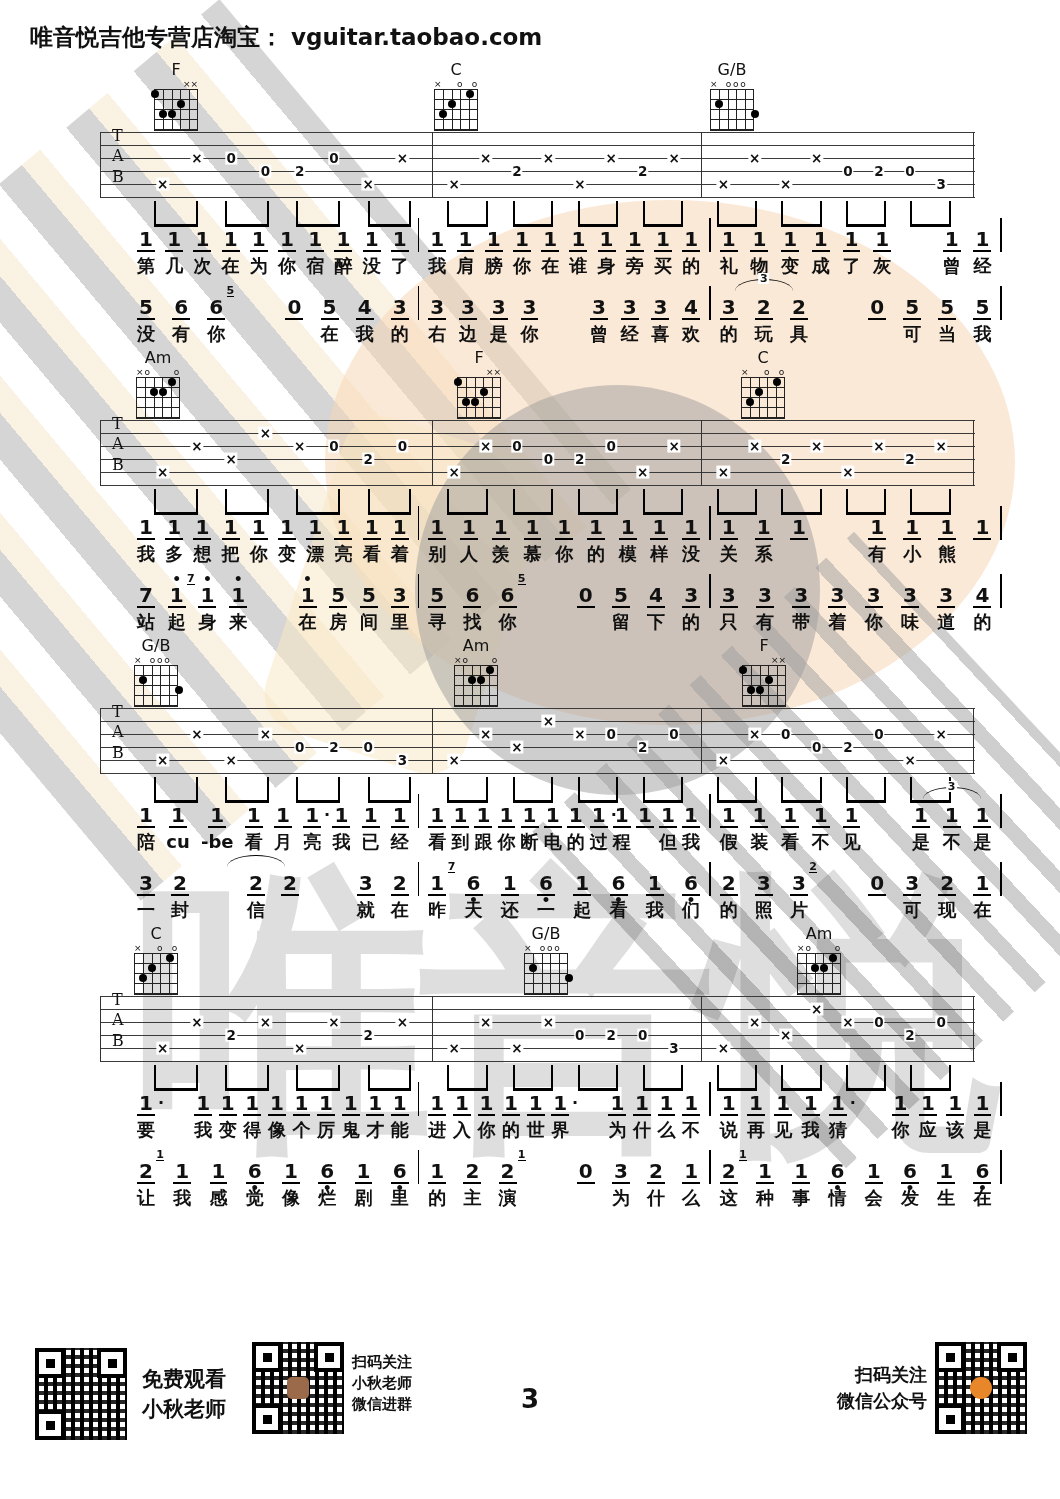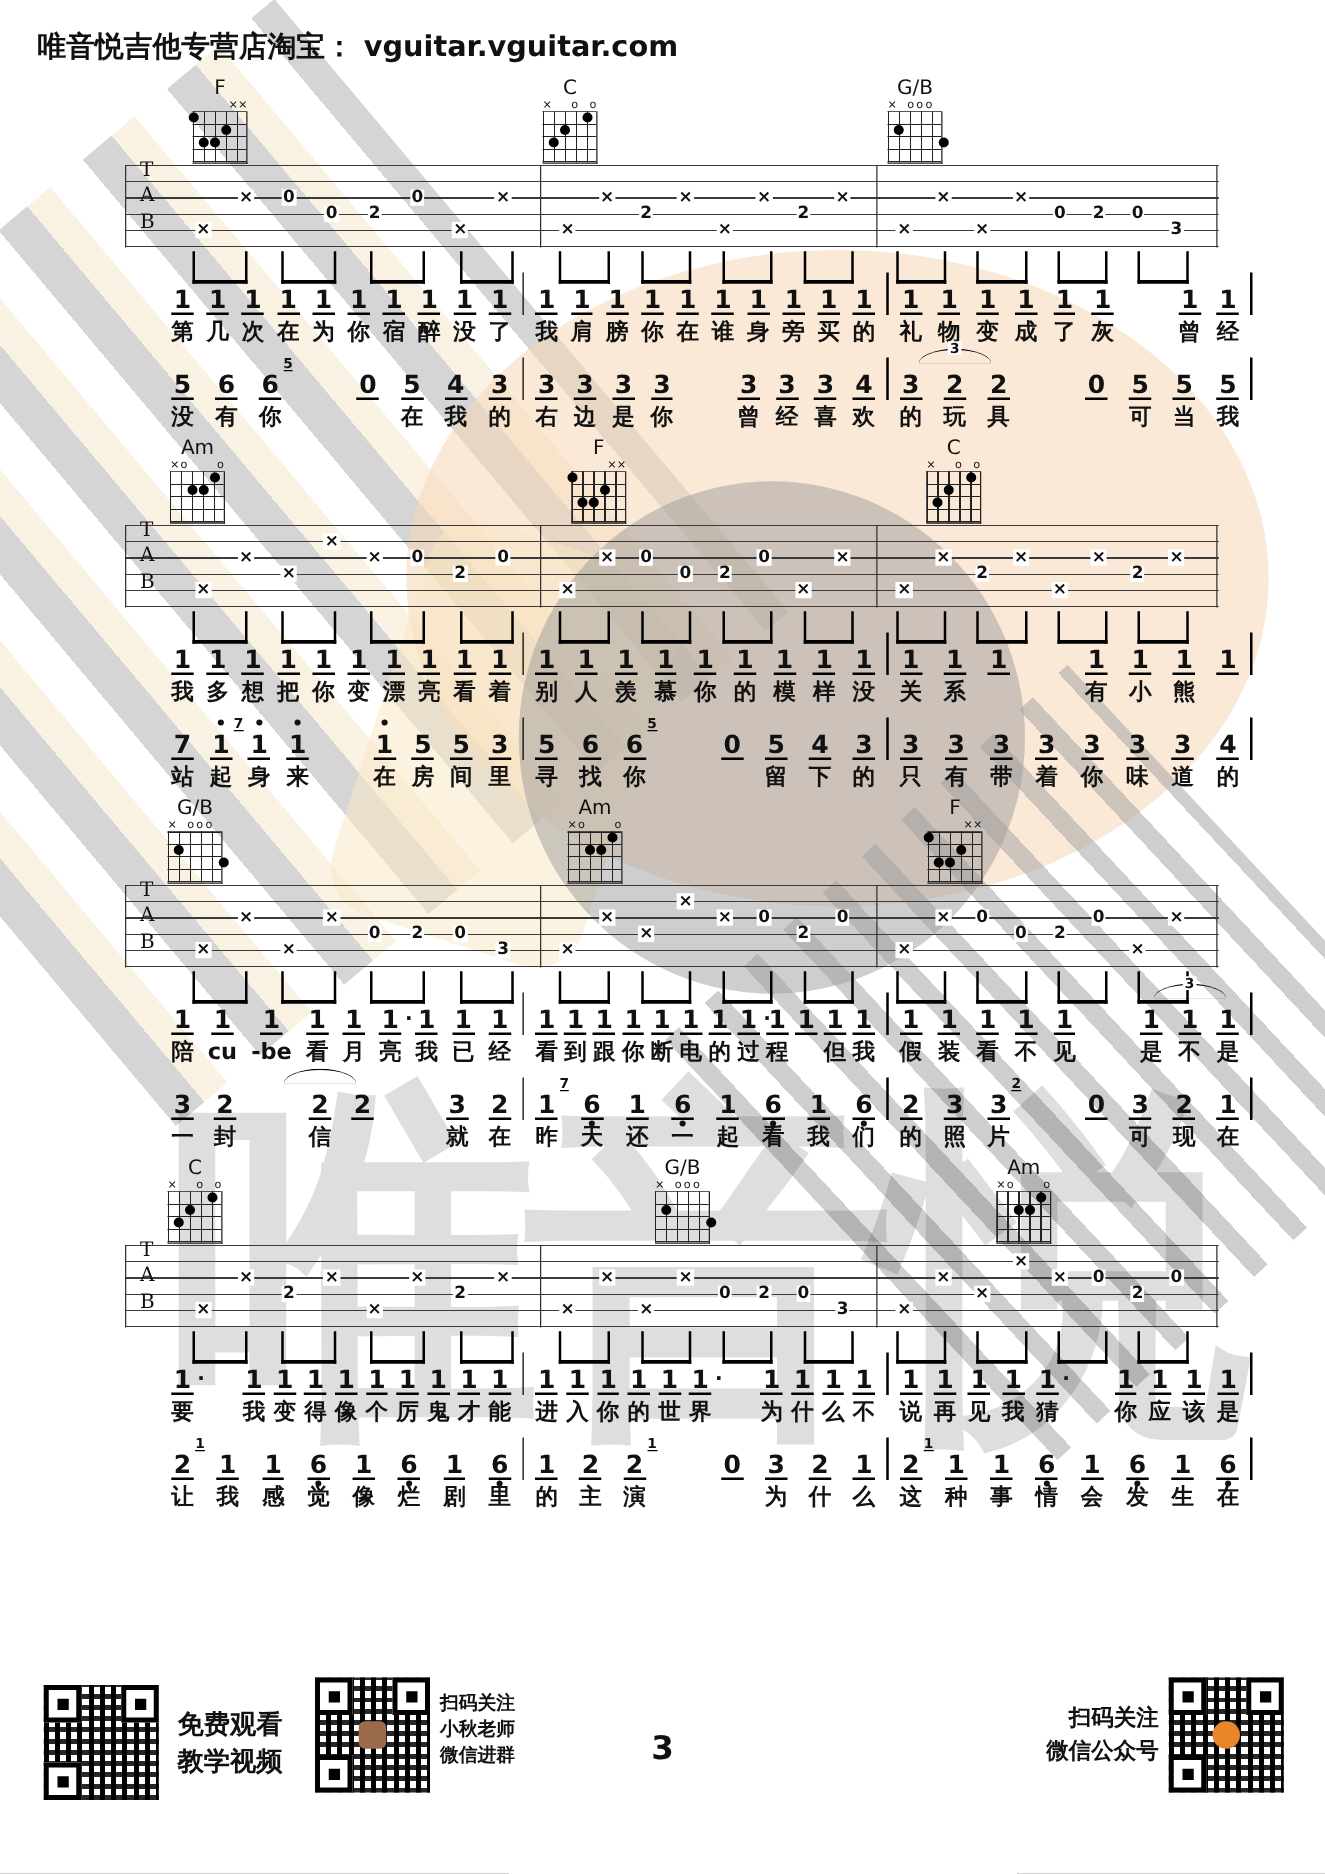--- a/index.html
+++ b/index.html
@@ -73,21 +73,21 @@
 
 <div class="page">
 
   <div class="wm" id="wm-stripes"></div>
   <div class="wm" id="wm-peach"></div>
   <div class="wm" id="wm-cream"></div>
   <div class="wm" id="wm-gray"></div>
   <div class="wm" id="wm-strings"></div>
   <div class="wm" id="wm-brand">唯音悦</div>
 
-  <div class="header">唯音悦吉他专营店淘宝： vguitar.vguitar.com</div>
+  <div class="header">唯音悦吉他专营店淘宝： vguitar.taobao.com</div>
 
   <div id="systems">
       <section class="system" style="top: 62px;">
         <div class="chordrow">
           <div class="chord" style="left: 150px;">
             <div class="cname">F</div>
             <div class="cmark">
               <span></span>
               <span></span>
               <span></span>
@@ -1383,21 +1383,21 @@
         </div>
       </section>
     </div>
 
   <div class="footer-item qr" style="left:35px;top:1348px;">
     <div class="qf tl"></div>
     <div class="qf tr"></div>
     <div class="qf bl"></div>
   </div>
   <div class="footer-item prewrap" id="cap-left">免费观看
-教学视频</div>
+小秋老师</div>
 
   <div class="footer-item qr" style="left:252px;top:1342px;">
     <div class="qf tl"></div>
     <div class="qf tr"></div>
     <div class="qf bl"></div>
     <div class="qlogo" style="background:#9a6a4a;"></div>
   </div>
   <div class="footer-item prewrap" id="cap-mid">扫码关注
 小秋老师
 微信进群</div>

